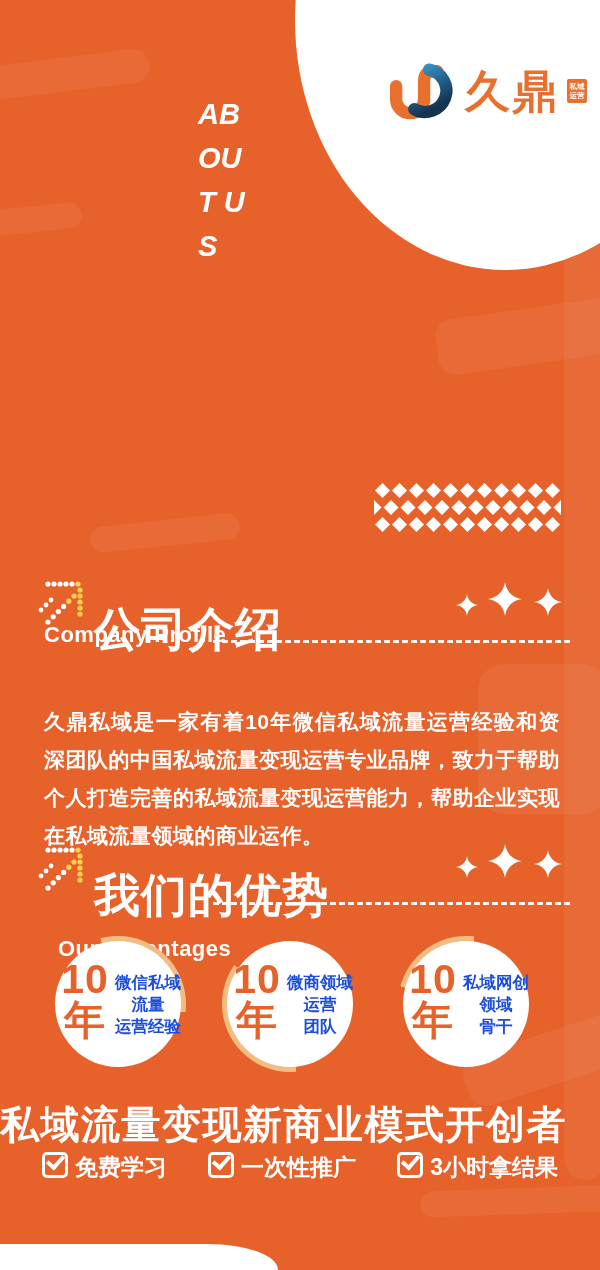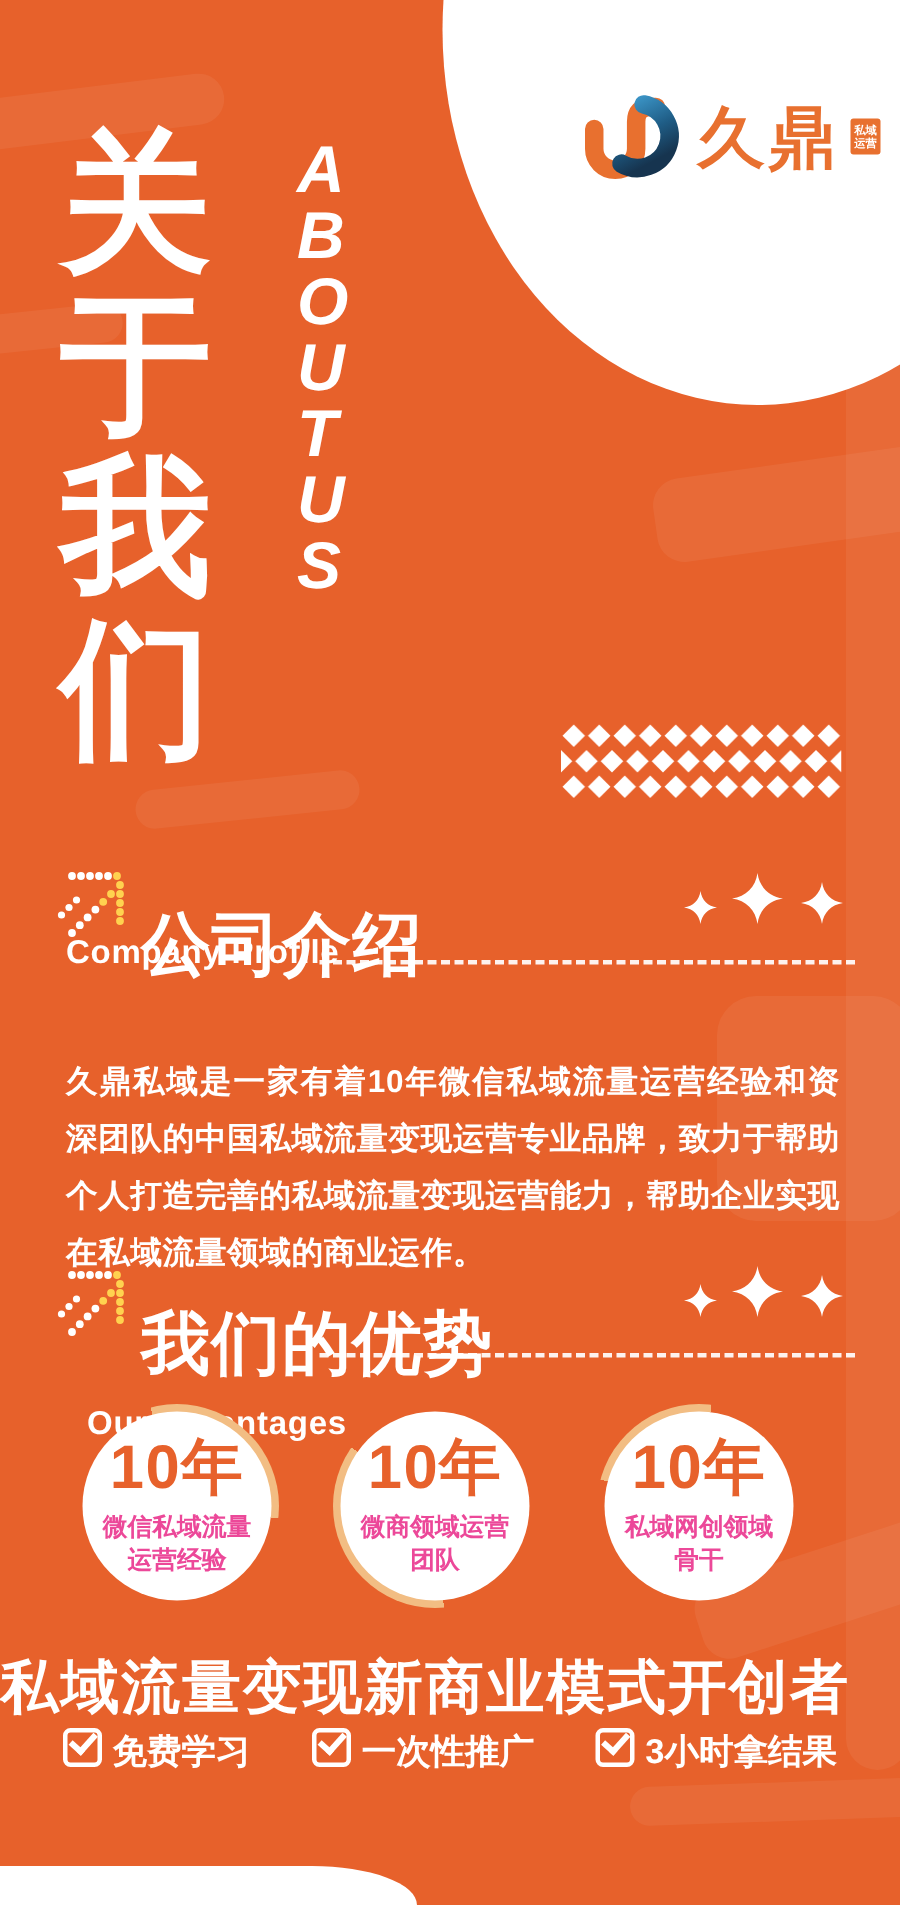--- a/index.html
+++ b/index.html
@@ -25,21 +25,21 @@
   .logo-mark{width:74px;height:66px;flex:0 0 auto;}
   .logo-name{font-size:45px;font-weight:800;color:#e8702f;letter-spacing:2px;line-height:1;text-align:center;}
   .logo-badge{background:#e8702f;color:#ffffff;font-size:7.5px;font-weight:700;
     width:18px;padding:3px 1px;text-align:center;line-height:9px;border-radius:2px;
     word-break:break-all;}
   
   .title-cn{position:absolute;left:40px;top:82px;width:152px;z-index:3;
     color:#ffffff;font-size:101px;line-height:108px;font-weight:900;
     word-break:break-all;text-align:left;}
   .title-en{position:absolute;left:198px;top:92px;width:54px;z-index:3;
-    color:#ffffff;font-size:44px;line-height:44px;font-weight:800;font-style:italic;
+    color:#ffffff;font-size:29px;line-height:44px;font-weight:800;font-style:italic;
     white-space:break-spaces;word-break:break-all;letter-spacing:0;}
   
   .bubble{position:absolute;left:358px;top:212px;width:212px;height:212px;border-radius:50%;
     background:#fcefe3;z-index:3;color:#d8692f;
     font-family:"Liberation Serif","DejaVu Serif",serif;}
   .bubble-inner{padding-top:70px;text-align:center;}
   .bubble-cn{font-size:26px;font-weight:700;letter-spacing:1px;white-space:nowrap;}
   .bubble-cn .num{font-size:36px;font-style:italic;font-weight:700;}
   .bubble-en{margin-top:4px;padding-right:26px;text-align:right;font-size:19px;line-height:23px;font-weight:700;}
   
@@ -72,23 +72,23 @@
   .adv-row{position:absolute;left:0;top:936px;width:600px;height:136px;z-index:5;}
   .adv-item{position:absolute;width:136px;height:136px;}
   .adv-item.a1{left:50px;}
   .adv-item.a2{left:222px;}
   .adv-item.a3{left:398px;}
   .adv-ring{position:absolute;inset:0;border-radius:50%;}
   .a1 .adv-ring{background:conic-gradient(from -15deg,#f2bd83 0 112deg,transparent 112deg 360deg);}
   .a2 .adv-ring{background:conic-gradient(from 175deg,#f2bd83 0 130deg,transparent 130deg 360deg);}
   .a3 .adv-ring{background:conic-gradient(from 285deg,#f2bd83 0 82deg,transparent 82deg 360deg);}
   .adv-disc{position:absolute;inset:5px;border-radius:50%;background:#ffffff;
-    display:flex;flex-direction:column;align-items:center;justify-content:center;text-align:center;}
+    display:flex;flex-direction:row;align-items:center;justify-content:center;text-align:center;}
   .adv-value{color:#e7612b;font-size:41px;font-weight:900;line-height:1;margin-bottom:8px;letter-spacing:1px;}
-  .adv-label{color:#ec4899;font-size:16.5px;font-weight:800;line-height:22px;}
+  .adv-label{color:#1d4ed8;font-size:16.5px;font-weight:800;line-height:22px;}
   
   .tagline{position:absolute;left:0;top:1098px;width:600px;text-align:left;z-index:5;
     color:#ffffff;font-size:39px;font-weight:900;letter-spacing:1.5px;}
   .features{position:absolute;left:0;top:1152px;width:600px;padding:0 42px;box-sizing:border-box;
     display:flex;justify-content:space-between;z-index:5;}
   .feature{display:flex;align-items:flex-start;gap:7px;}
   .check{position:relative;width:20px;height:20px;border:3px solid #ffffff;border-radius:5px;flex:0 0 auto;}
   .check::after{content:"";position:absolute;left:5px;top:-3px;width:7px;height:13px;
     border-right:4px solid #ffffff;border-bottom:4px solid #ffffff;transform:rotate(42deg);}
   .feature-label{color:#ffffff;font-size:23px;font-weight:800;white-space:nowrap;}
@@ -121,21 +121,20 @@
           <stop offset="1" stop-color="#16344f"></stop>
         </linearGradient>
       </defs>
       <path d="M16 34 L16 50 A17 17 0 0 0 50 50 L50 28 Q50 16 62 16 L66 16" fill="none" stroke="#e8702f" stroke-width="15" stroke-linecap="round"></path>
       <path d="M56 14 A26 26 0 1 1 38 62" fill="none" stroke="url(#dblue)" stroke-width="15" stroke-linecap="round"></path>
     </svg>
     <span class="logo-name">久鼎</span>
     <span class="logo-badge">私域运营</span>
   </div>
 
-  <div class="title-cn">关于我们</div>
   <div class="title-en">ABOUT US</div>
 
 
   <svg class="diamonds" width="187" height="52" aria-hidden="true">
     <defs>
       <pattern id="dia" width="17" height="34" patternUnits="userSpaceOnUse">
         <path d="M8.5 1 L16 8.5 L8.5 16 L1 8.5 Z" fill="#ffffff"></path>
         <path d="M0 18 L7.5 25.5 L0 33 L-7.5 25.5 Z" fill="#ffffff"></path>
         <path d="M17 18 L24.5 25.5 L17 33 L9.5 25.5 Z" fill="#ffffff"></path>
       </pattern>

